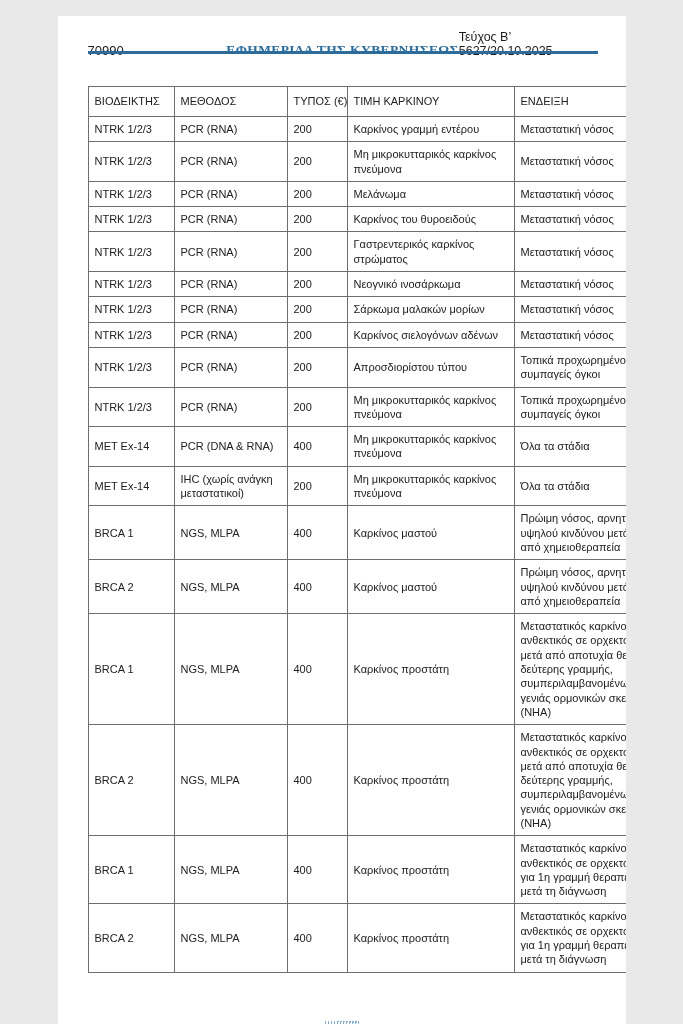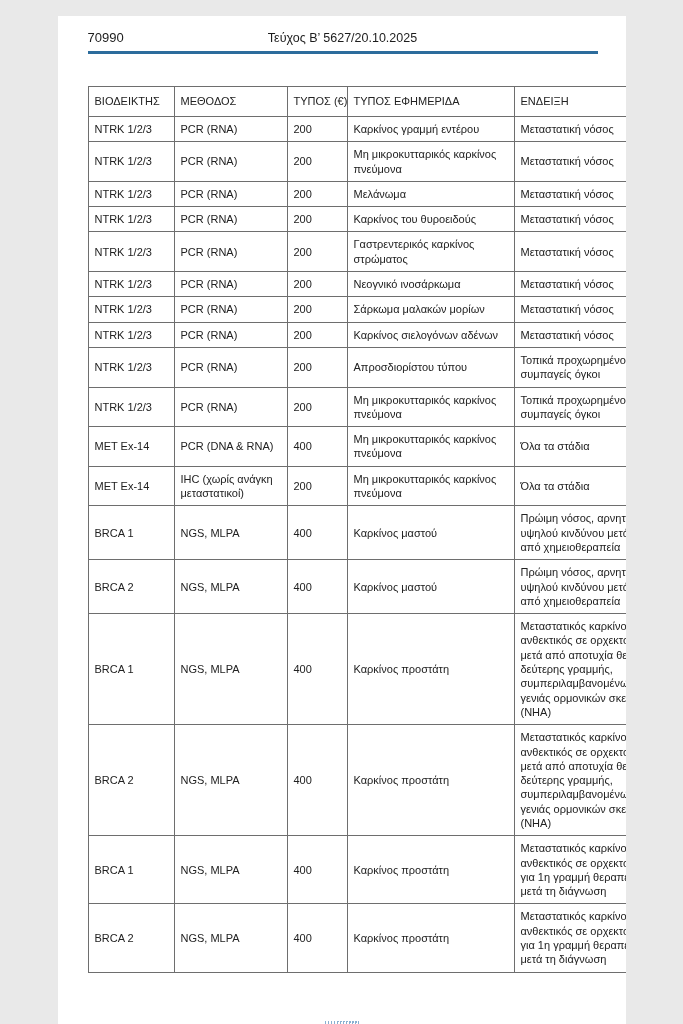--- a/index.html
+++ b/index.html
@@ -54,40 +54,41 @@
     opacity:0.9;
   }
 </style>
 </head>
 <body>
 
 <div class="page">
 
   <div class="masthead">
     <span class="page-number">70990</span>
+    <span class="gazette-title">ΕΦΗΜΕΡΙΔΑ ΤΗΣ ΚΥΒΕΡΝΗΣΕΩΣ</span>
     <span class="issue-info">Τεύχος Β’ 5627/20.10.2025</span>
   </div>
 
   <div class="header-rule"></div>
 
   <div class="table-wrap">
     <table>
       <colgroup>
         <col class="c0">
           <col class="c1">
           <col class="c2">
           <col class="c3">
           <col class="c4">
       </colgroup>
       <thead>
         <tr id="header-row">
             <th class="c0">ΒΙΟΔΕΙΚΤΗΣ</th>
             <th class="c1">ΜΕΘΟΔΟΣ</th>
             <th class="c2">ΤΥΠΟΣ (€)</th>
-            <th class="c3">ΤΥΠΟΣ ΕΦΗΜΕΡΙΔΑ</th>
+            <th class="c3">ΤΙΜΗ ΚΑΡΚΙΝΟΥ</th>
             <th class="c4">ΕΝΔΕΙΞΗ</th>
           </tr>
       </thead>
       <tbody id="table-body">
           <tr>
             <td class="c0">NTRK 1/2/3</td>
             <td class="c1">PCR (RNA)</td>
             <td class="c2">200</td>
             <td class="c3">Καρκίνος γραμμή εντέρου</td>
             <td class="c4">Μεταστατική νόσος</td>

